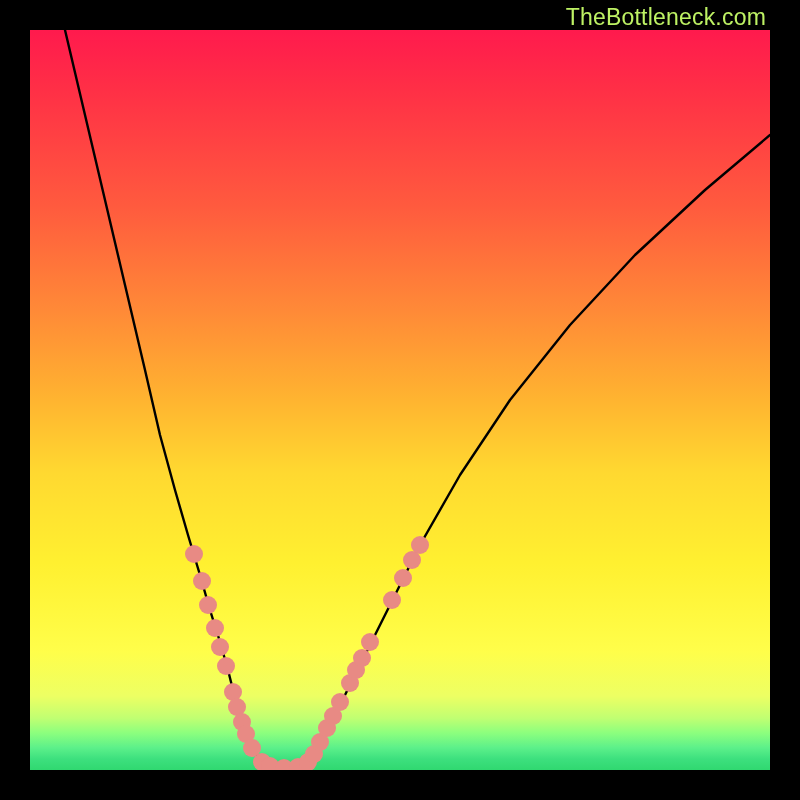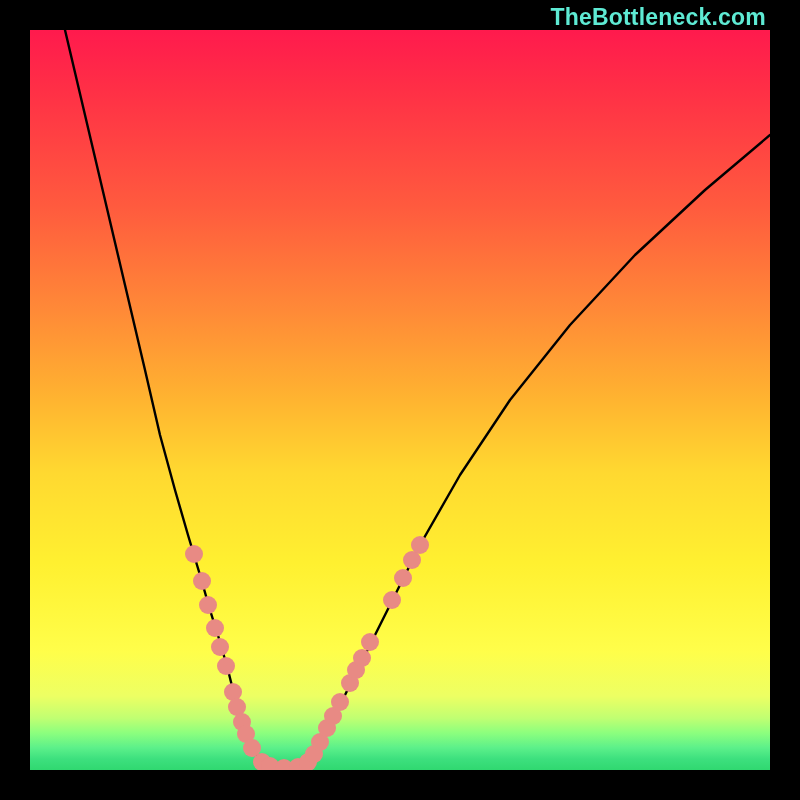--- a/index.html
+++ b/index.html
@@ -38,23 +38,23 @@
       #8cff7e 95%,
       #5cf08a 97%,
       #3de07e 98.5%,
       #30d870 100%
     );
   }
   .watermark {
     position: absolute;
     top: 4px;
     right: 34px;
-    color: #5eead4;
+    color: #bef264;
     font-size: 23px;
-    font-weight: 700;
+    font-weight: 400;
     letter-spacing: 0.2px;
     user-select: none;
   }
   svg.overlay {
     position: absolute;
     left: 0;
     top: 0;
     width: 740px;
     height: 740px;
   }

